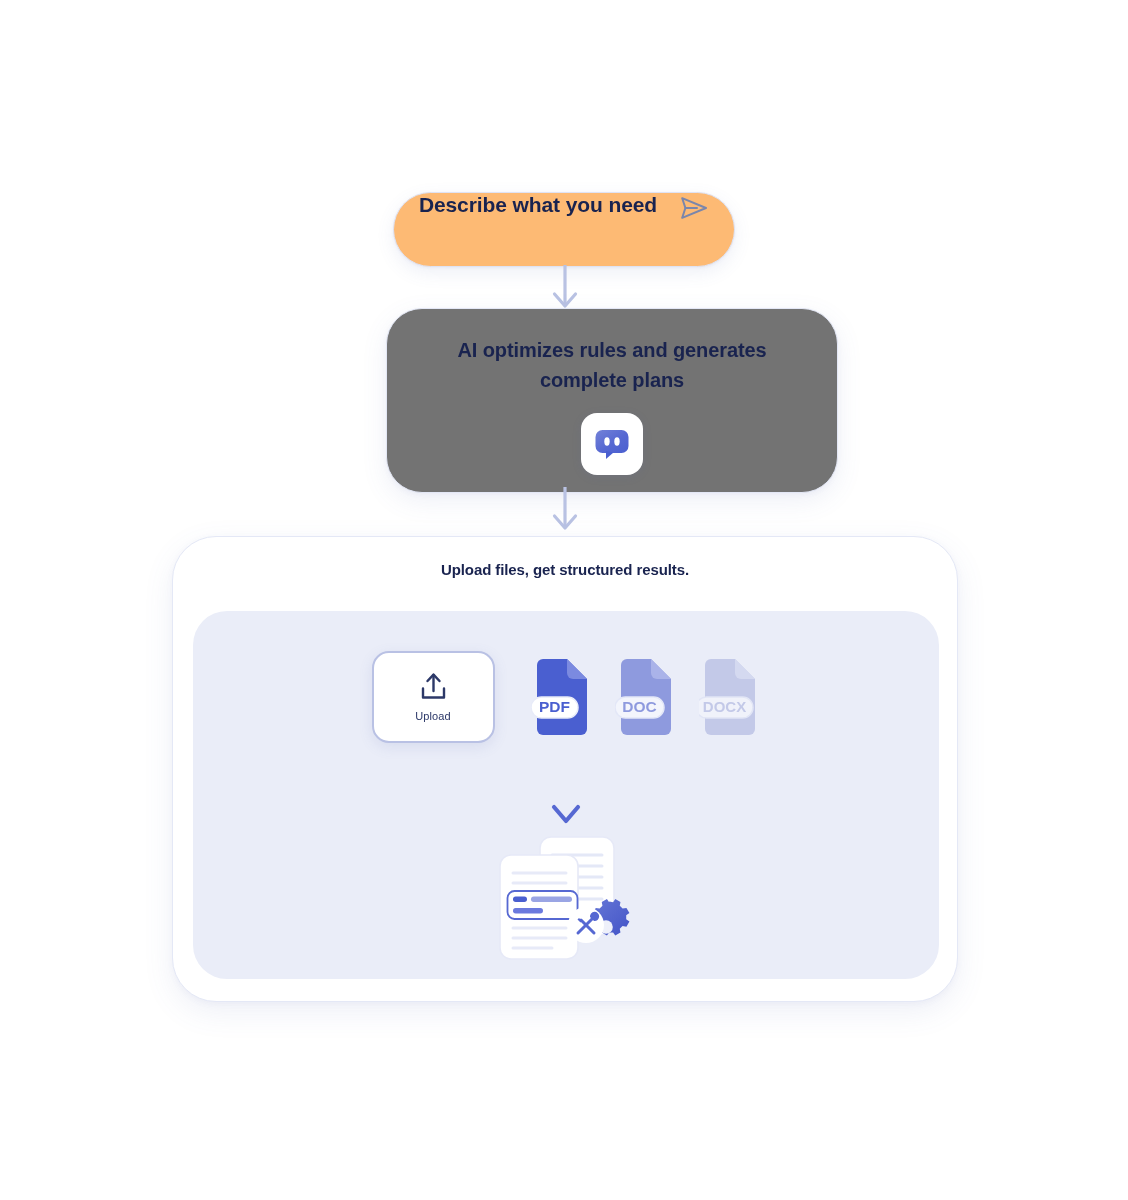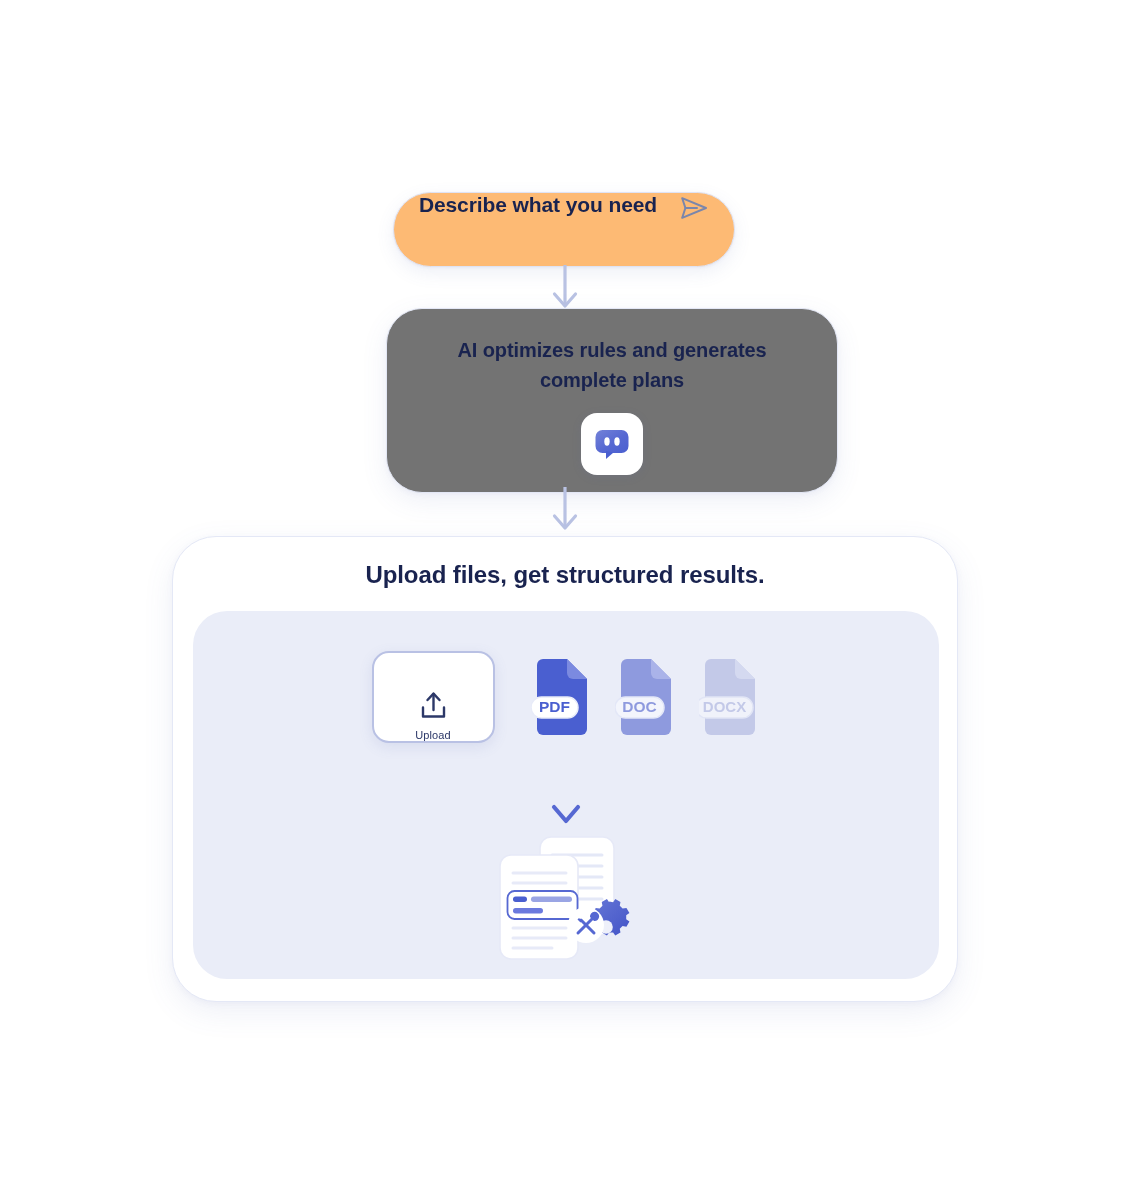--- a/index.html
+++ b/index.html
@@ -119,21 +119,21 @@
     border: 1.5px solid #e4e8f6;
     border-radius: 44px;
     box-shadow: 0 10px 30px rgba(90,105,180,0.10),
                 0 2px 6px rgba(90,105,180,0.05);
   }
   #step3-title {
     position: absolute;
     left: 0; right: 0;
     top: 24px;
     text-align: center;
-    font-size: 24px;
+    font-size: 15px;
     font-weight: 600;
     color: #19234f;
     letter-spacing: -0.1px;
   }
 
   
   #upload-panel {
     position: absolute;
     left: 20px;
     top: 74px;
@@ -156,21 +156,21 @@
   }
   #upload-button {
     width: 123px;
     height: 92px;
     background: #ffffff;
     border: 2px solid #b9c1e4;
     border-radius: 17px;
     display: flex;
     flex-direction: column;
     align-items: center;
-    justify-content: flex-end;
+    justify-content: center;
     gap: 7px;
     box-shadow: 0 4px 14px rgba(90,105,180,0.13);
   }
   .upload-tray-icon { width: 31px; height: 31px; display: block; }
   #upload-button .upload-label {
     font-size: 11px;
     font-weight: 500;
     color: #2c3868;
     letter-spacing: 0.1px;
   }

